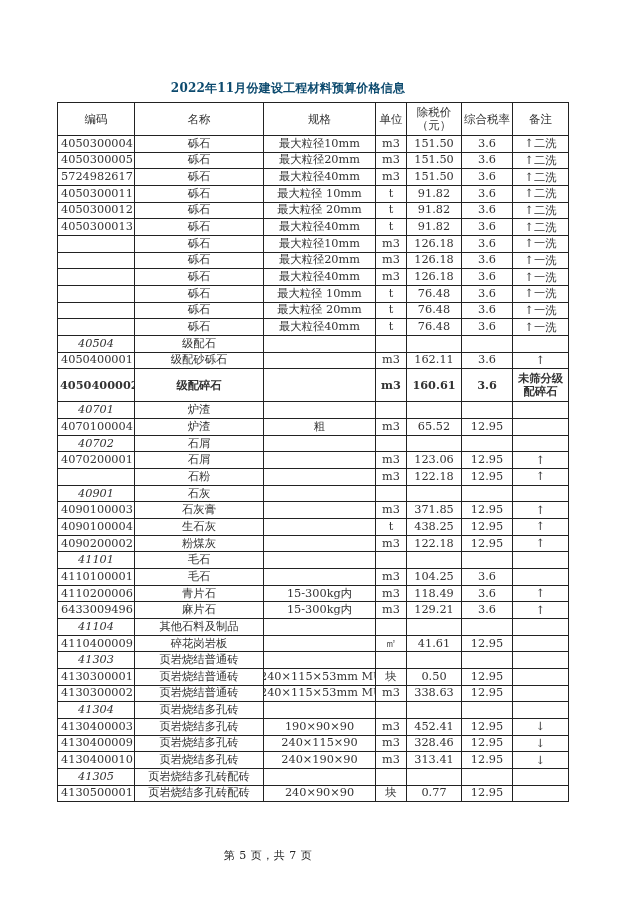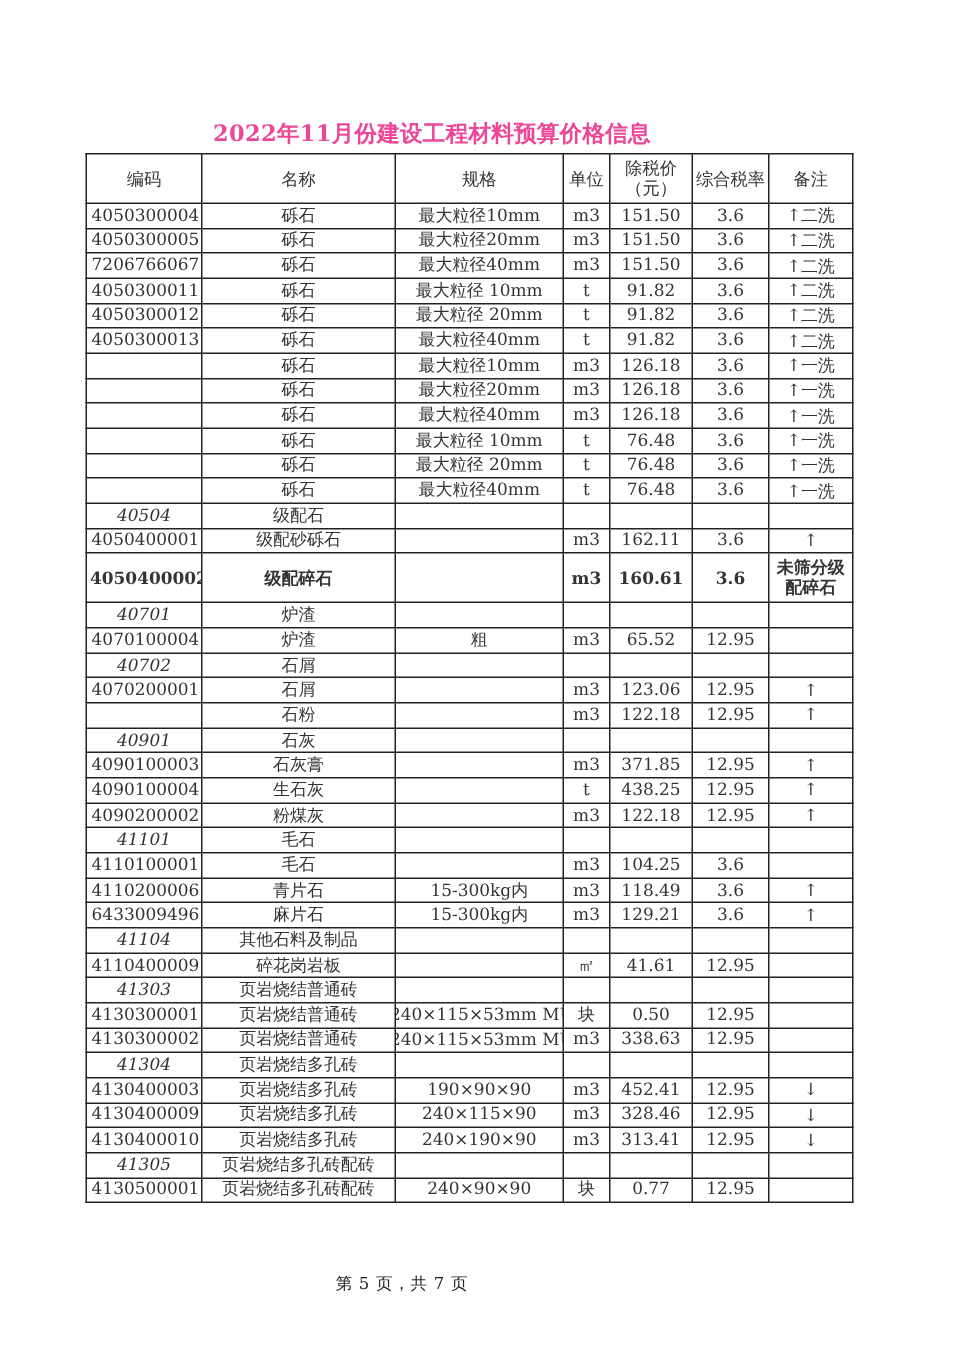--- a/index.html
+++ b/index.html
@@ -1,19 +1,19 @@
 <!DOCTYPE html>
 <html><head>
 <meta charset="utf-8">
 <style>
   html, body { margin:0; padding:0; background:#ffffff; }
   body { width:636px; height:900px; position:relative; overflow:hidden;
          font-family:"DejaVu Serif","Liberation Serif",serif; color:#222; }
   .title { position:absolute; left:0; width:576px; top:80px; text-align:center;
-           font-size:15px; font-weight:bold; color:#ec4899; letter-spacing:0.2px; }
+           font-size:12px; font-weight:bold; color:#0c4a6e; letter-spacing:0.2px; }
   table.grid { position:absolute; left:57px; top:102px; border-collapse:collapse;
                table-layout:fixed; width:511px; }
   table.grid td, table.grid th { border:1px solid #222; padding:0; text-align:center;
                vertical-align:middle; font-size:11.3px; font-weight:normal;
                line-height:14px; white-space:nowrap; overflow:hidden; color:#333; }
   table.grid th { height:32px; font-size:11.5px; line-height:13px; white-space:normal; }
   table.grid td { height:15.66px; }
   table.grid tr.tall td { height:32.3px;font-weight:bold; }
   td.code { text-align:left; padding-left:2px !important; }
   td.code.group { text-align:center; padding-left:0 !important;font-style:italic; }
@@ -61,21 +61,21 @@
       <tr>
         <td class="code">4050300005</td>
         <td class="name">砾石</td>
         <td class="spec">最大粒径20mm</td>
         <td class="unit">m3</td>
         <td class="price">151.50</td>
         <td class="tax">3.6</td>
         <td class="note">↑二洗</td>
       </tr>
       <tr>
-        <td class="code">7206766067</td>
+        <td class="code">5724982617</td>
         <td class="name">砾石</td>
         <td class="spec">最大粒径40mm</td>
         <td class="unit">m3</td>
         <td class="price">151.50</td>
         <td class="tax">3.6</td>
         <td class="note">↑二洗</td>
       </tr>
       <tr>
         <td class="code">4050300011</td>
         <td class="name">砾石</td>

